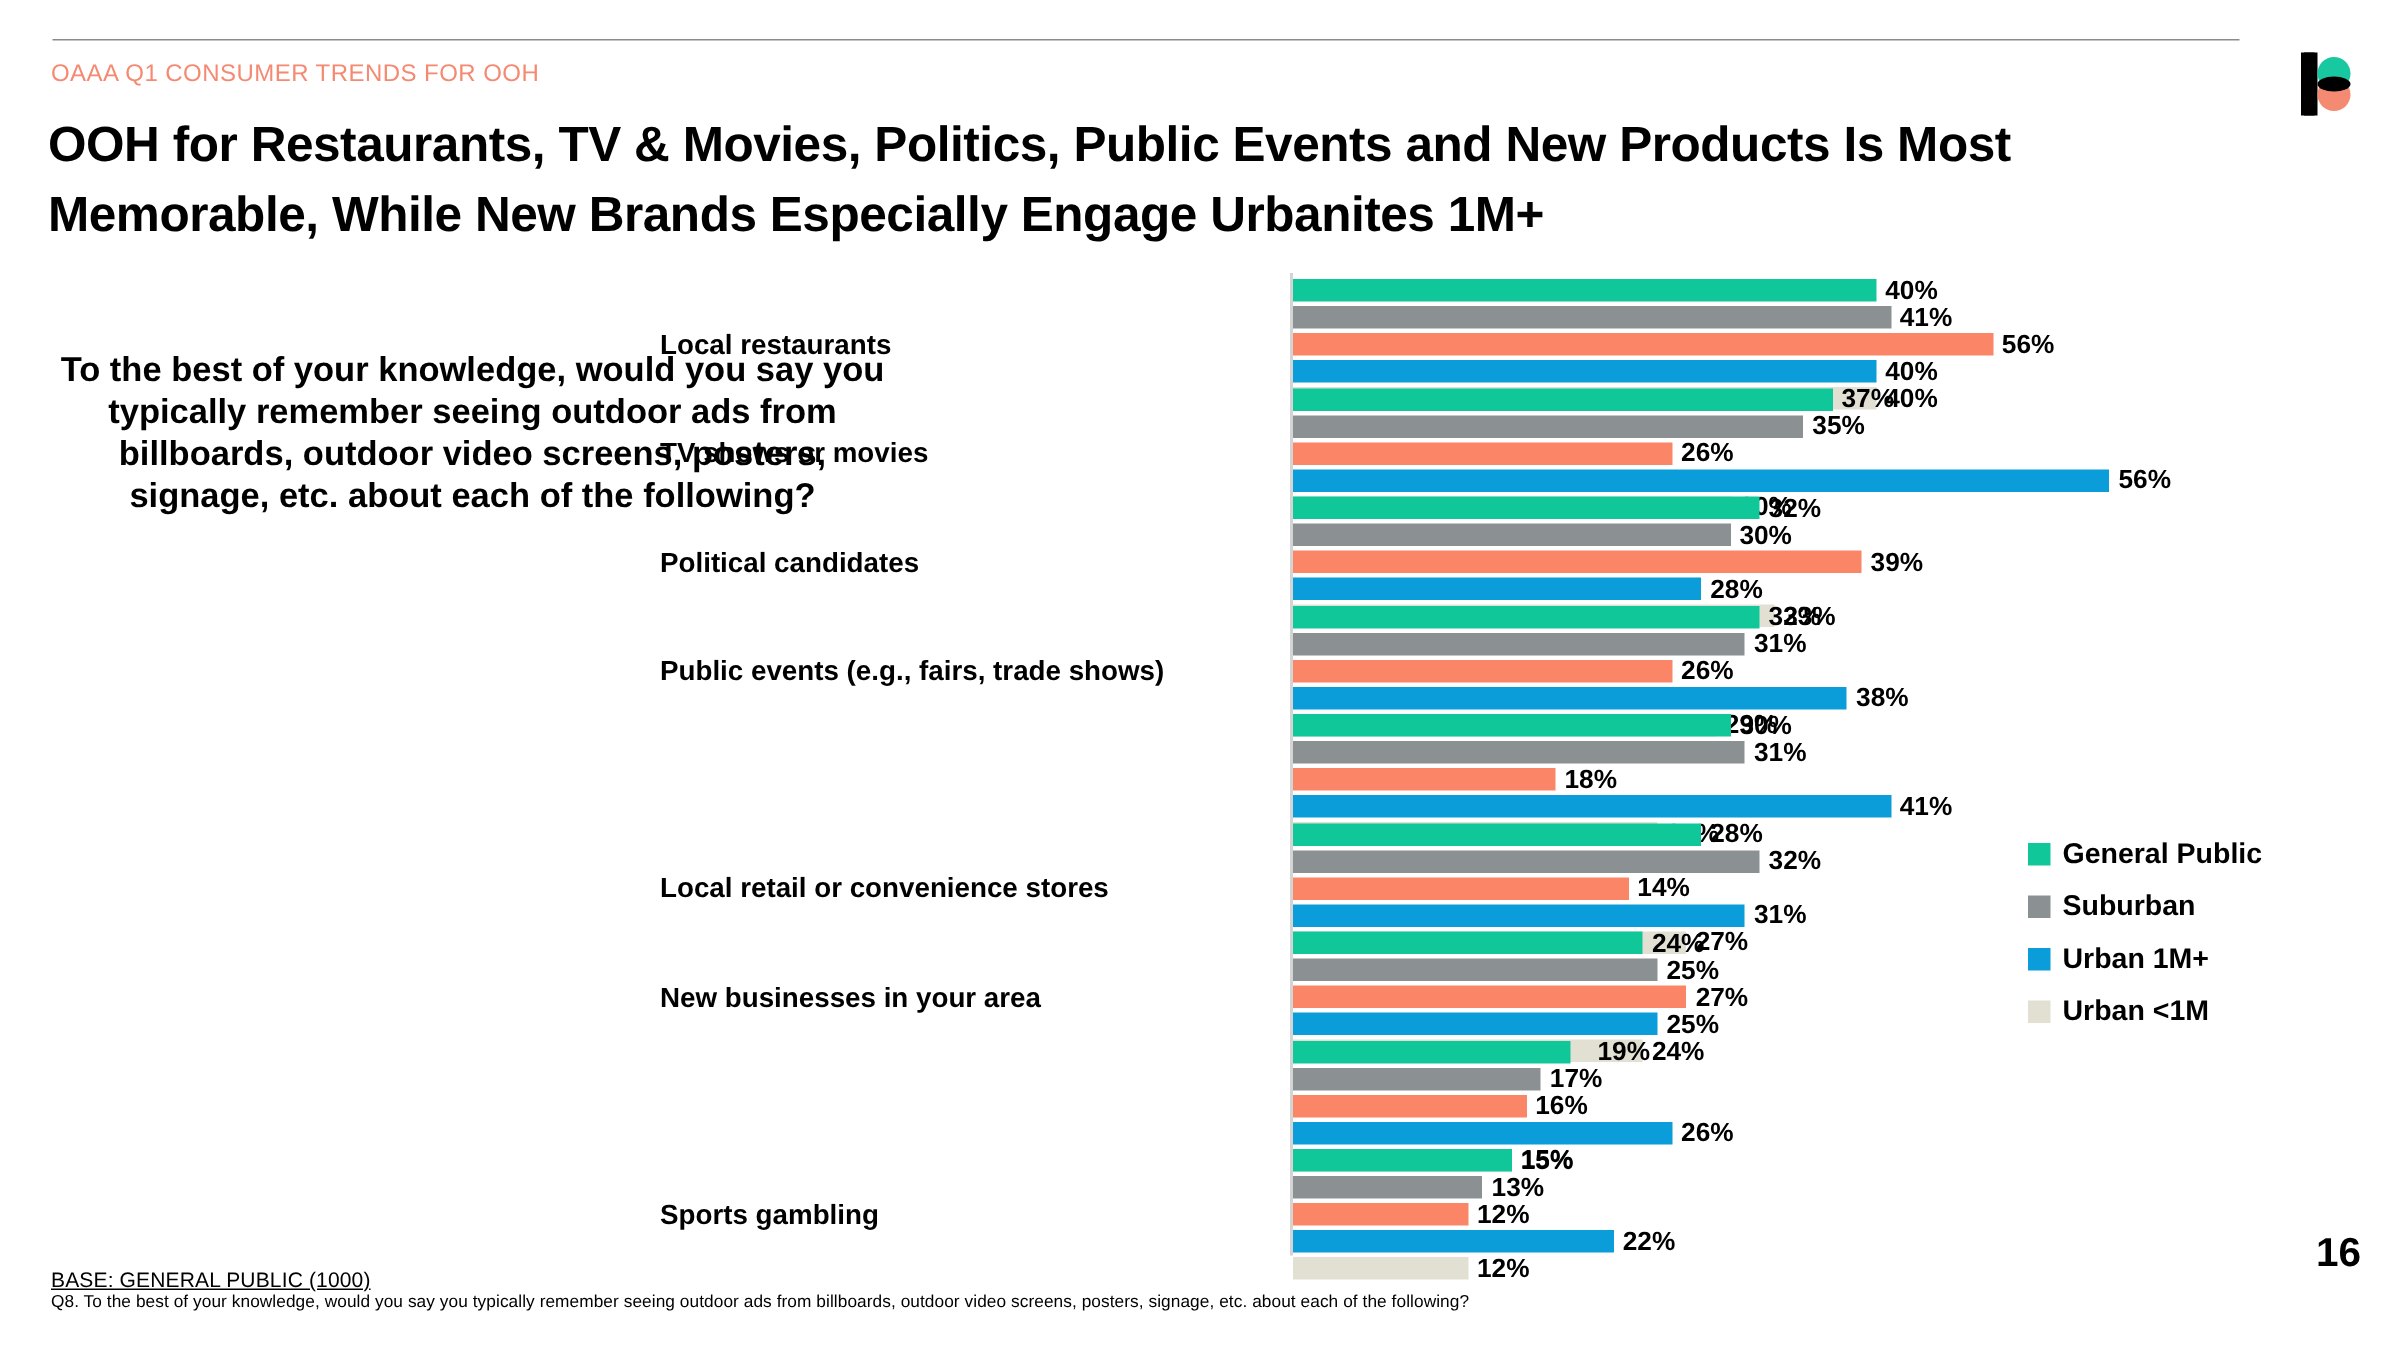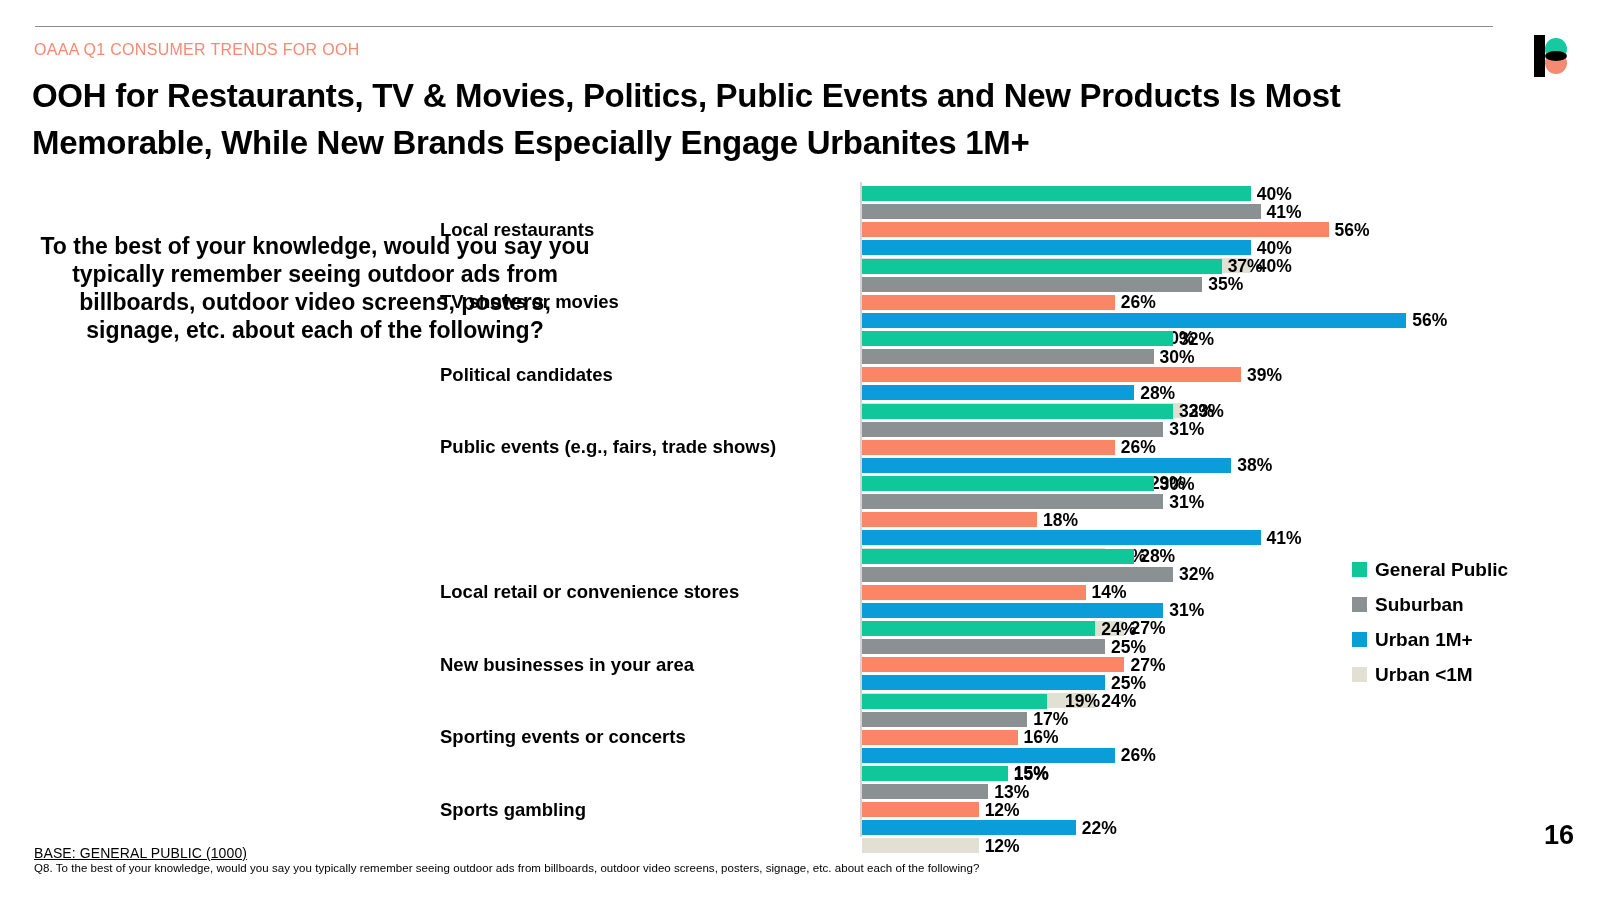--- a/index.html
+++ b/index.html
@@ -223,21 +223,20 @@
 <div class="question">To the best of your knowledge, would you say you typically remember seeing outdoor ads from billboards, outdoor video screens, posters, signage, etc. about each of the following?</div>
 
 <div class="chart">
   <div class="cat-labels" id="cat-labels">
       <div class="cat-label" style="top: 47.5px;">Local restaurants</div>
       <div class="cat-label" style="top: 120px;">TV shows or movies</div>
       <div class="cat-label" style="top: 265px;">Public events (e.g., fairs, trade shows)</div>
       <div class="cat-label" style="top: 192.5px;">Political candidates</div>
       <div class="cat-label" style="top: 410px;">Local retail or convenience stores</div>
       <div class="cat-label" style="top: 482.5px;">New businesses in your area</div>
-      <div class="cat-label" style="top: 555px;">Sporting events or concerts</div>
       <div class="cat-label" style="top: 627.5px;">Sports gambling</div>
     </div>
   <div class="plot" id="plot">
     <div class="axis-line"></div>
   <div class="bar" style="top: 4px; width: 388.8px; background: rgb(16, 199, 154);"></div>
       <div class="bar-value" style="left: 396.8px; top: 11.5px;">40%</div>
       <div class="bar" style="top: 22px; width: 398.52px; background: rgb(139, 144, 146);"></div>
       <div class="bar-value" style="left: 406.52px; top: 29.5px;">41%</div>
       <div class="bar" style="top: 40px; width: 466.56px; background: rgb(251, 134, 103);"></div>
       <div class="bar-value" style="left: 474.56px; top: 47.5px;">56%</div>

